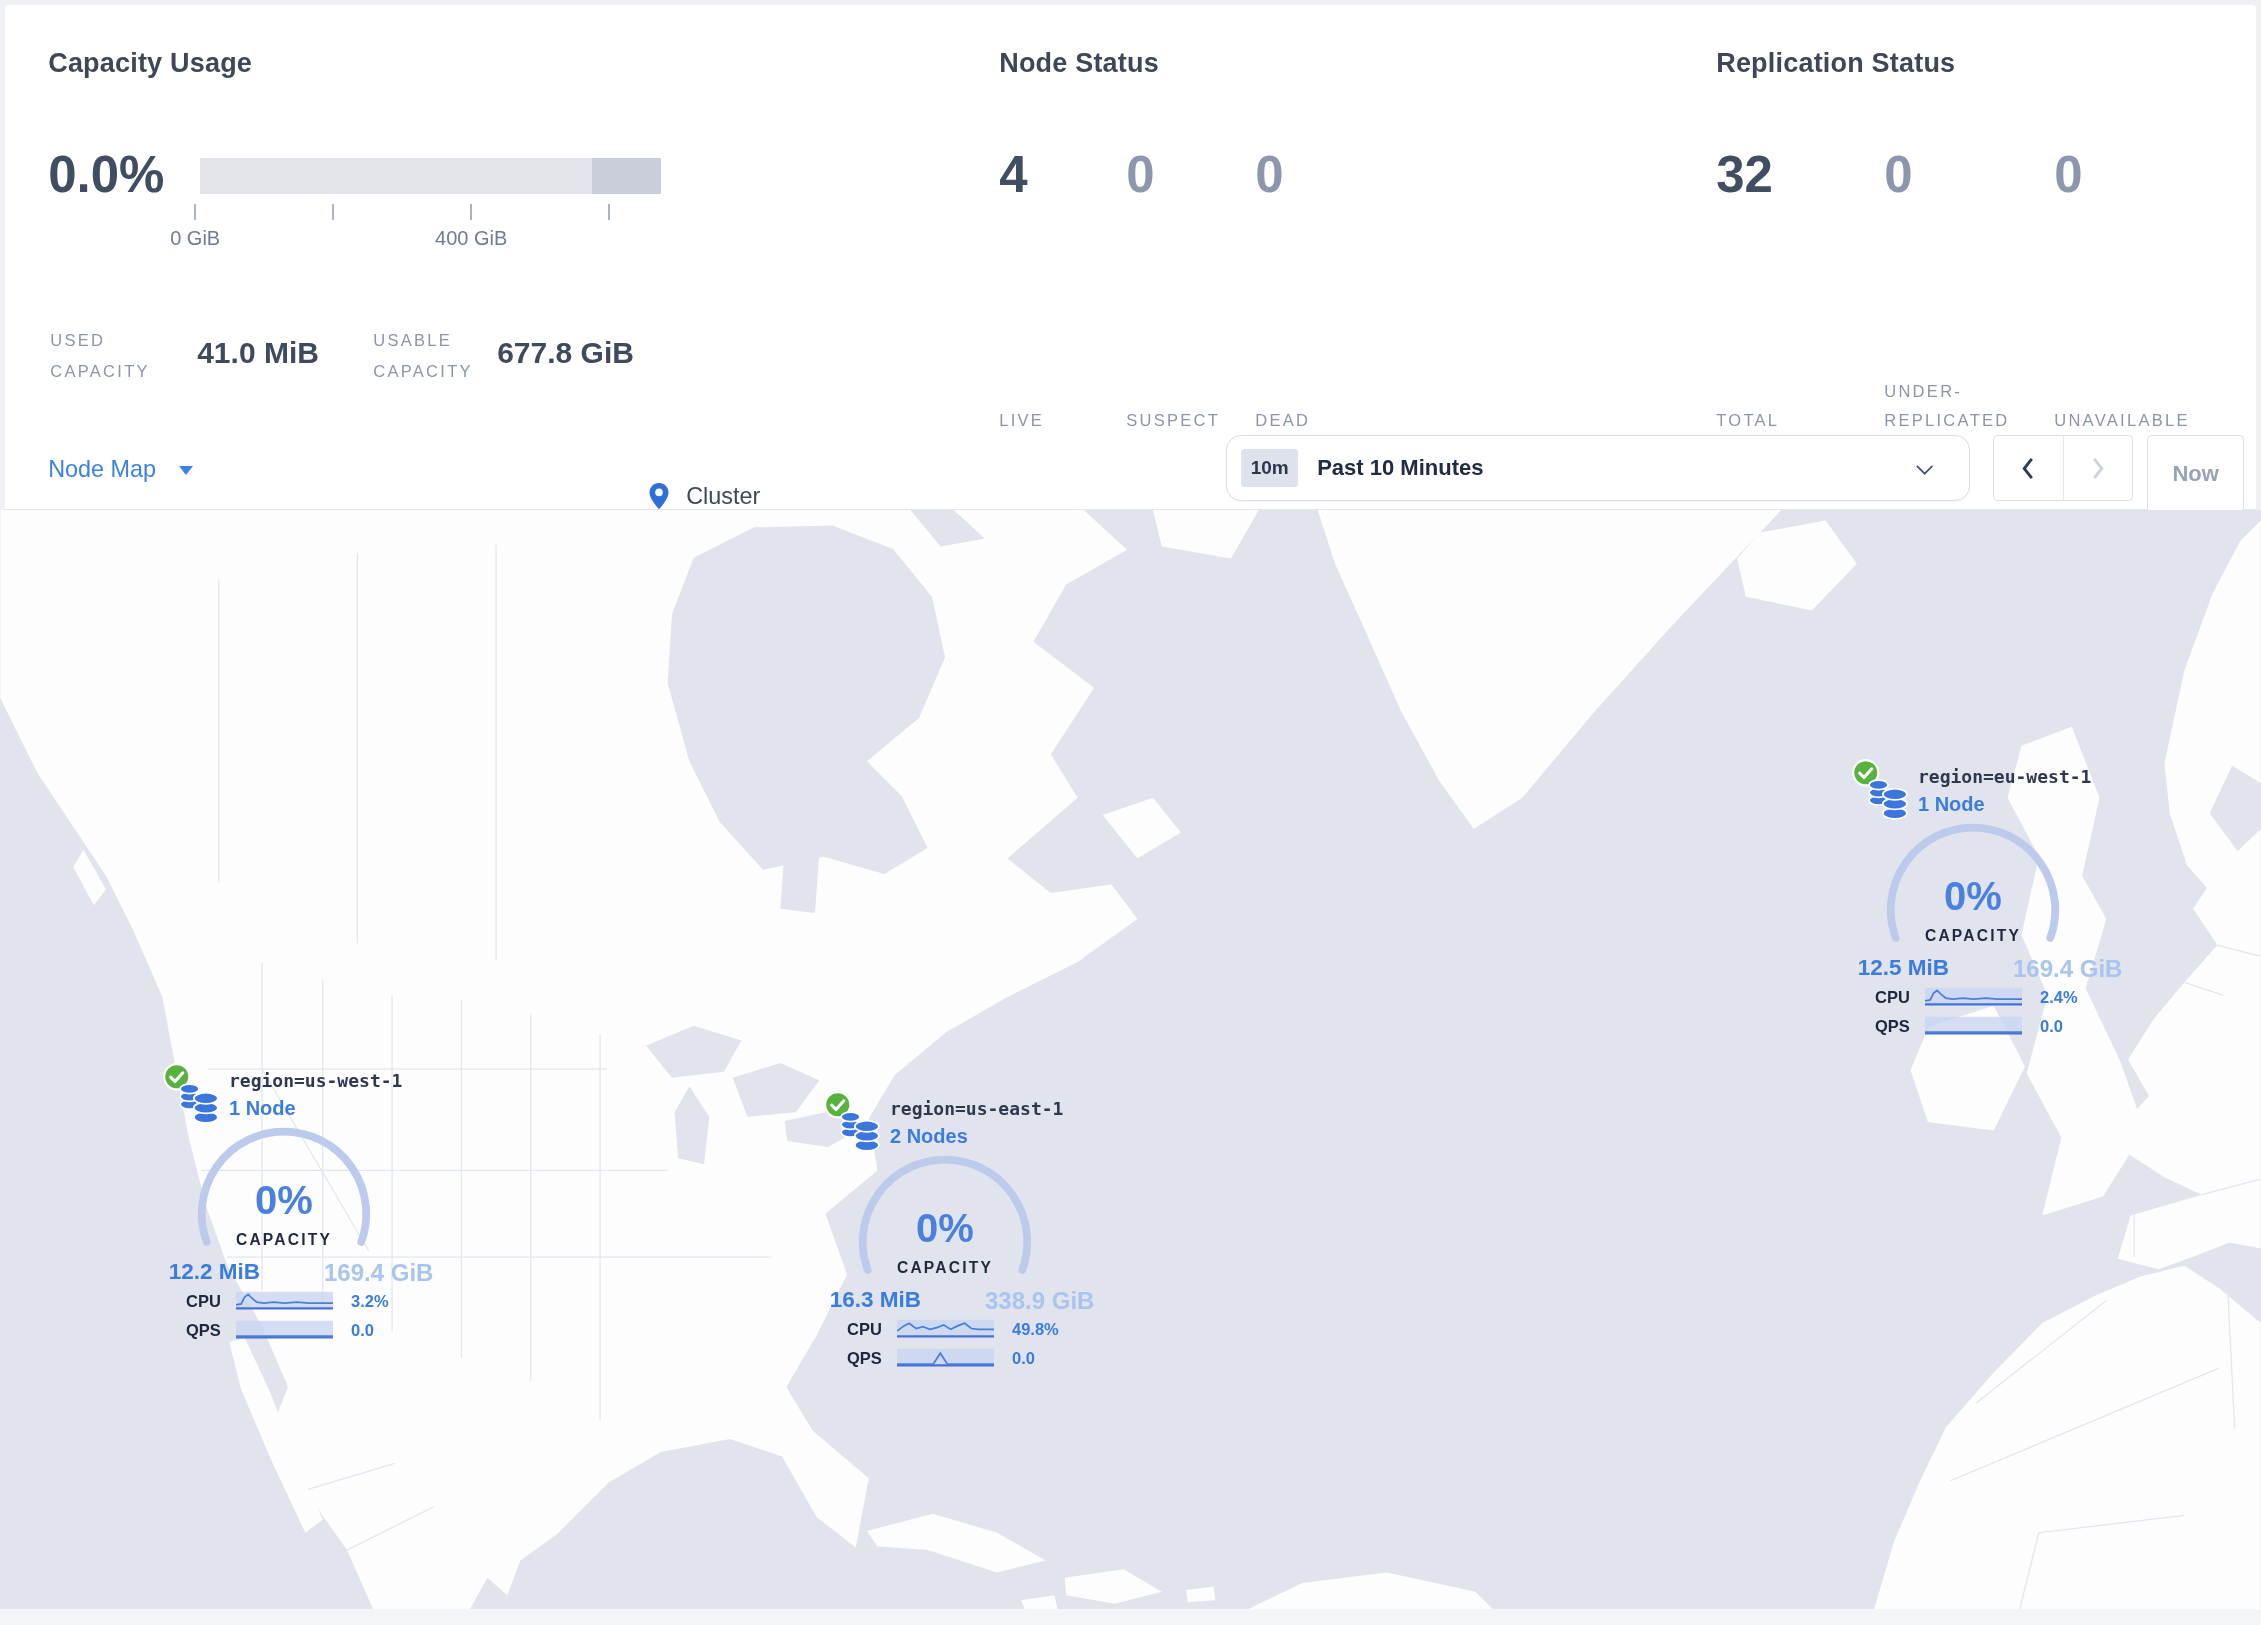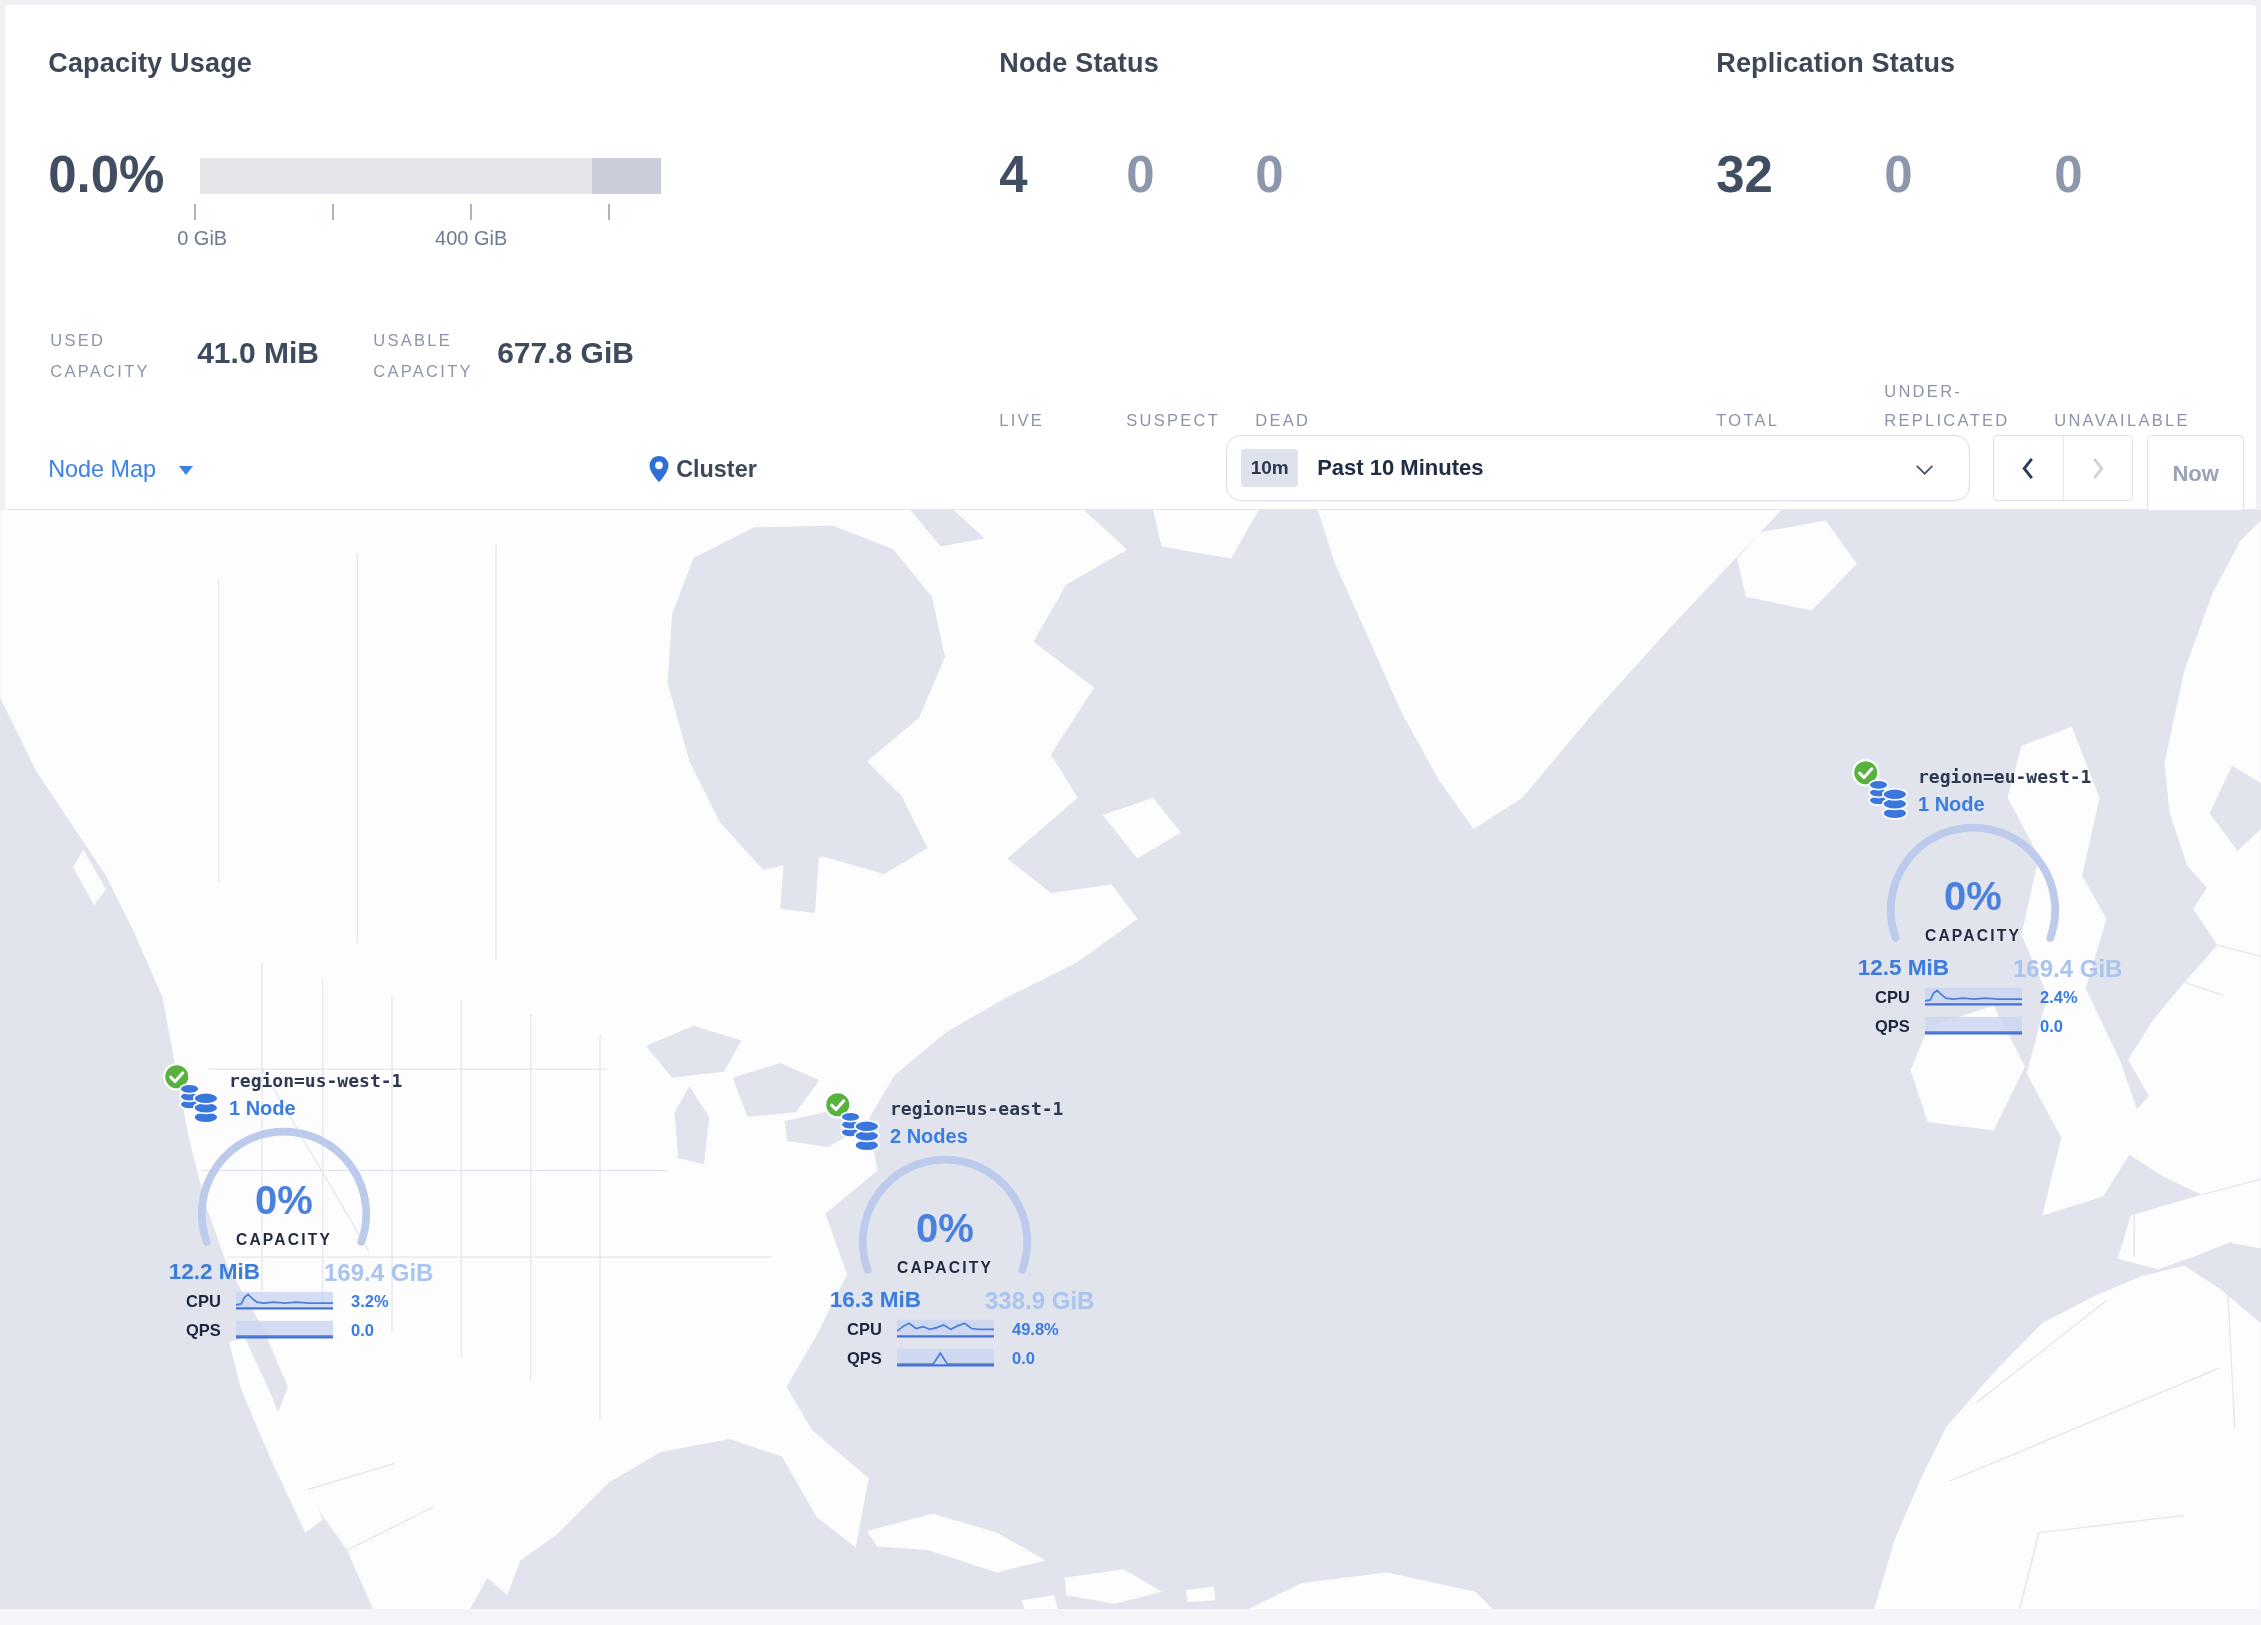--- a/index.html
+++ b/index.html
@@ -23,21 +23,21 @@
                     letter-spacing:2.3px;line-height:31px;white-space:pre-line;margin-top:28px;}
   .cap-metric-value{position:absolute;top:331px;font-size:30px;font-weight:700;color:#3e4a5e;}
 
   
   .toolbar{left:5.2px;right:5.2px;top:428px;height:82px;background:#fff;border-radius:3.5px 3.5px 0 0;
            border-bottom:0.9px solid #e3e6ec;}
   .nodemap-select{position:absolute;left:43px;top:0;height:82px;display:flex;align-items:center;cursor:pointer;}
   .nodemap-select span{font-size:23.4px;color:#3b82e2;}
   .caret-down{width:0;height:0;border-left:7.8px solid transparent;border-right:7.8px solid transparent;
               border-top:9.5px solid #3b82e2;margin-left:22.5px;margin-top:2.6px;}
-  .breadcrumb{position:absolute;left:643px;top:0;height:82px;display:flex;align-items:center;gap:6px;font-weight:bold;}
+  .breadcrumb{position:absolute;left:643px;top:0;height:82px;display:flex;align-items:flex-end;gap:16px;}
   .breadcrumb span{font-size:23.4px;color:#3d4859;}
   .time-box{position:absolute;left:1221px;top:7px;width:744px;height:66px;border:0.9px solid #d9dee8;
             border-radius:15px;background:#fff;display:flex;align-items:center;box-shadow:0 0.9px 1.7px rgba(40,50,70,.05);}
   .time-badge{margin-left:14px;width:57px;height:38px;background:#dde2ec;border-radius:3.5px;
               display:flex;align-items:center;justify-content:center;font-size:19px;font-weight:700;color:#2d3850;}
   .time-label{margin-left:19px;font-size:22px;font-weight:700;color:#202c44;}
   .time-chevron{position:absolute;right:36px;top:29px;}
   .pager{position:absolute;left:1988px;top:7px;width:140px;height:66px;border:0.9px solid #d9dee8;
          border-radius:4.3px;background:#fff;display:flex;}
   .pager-half{flex:1;display:flex;align-items:center;justify-content:center;}
@@ -79,21 +79,21 @@
     <div>
       <div class="sec-title" style="left:43px">Capacity Usage</div>
       <div class="bignum" style="left:43px">0.0%</div>
       <div class="cap-bar">
           <div class="cap-bar-dark"></div>
         </div>
       <div class="tick" style="left:189px"></div>
       <div class="tick" style="left:327px"></div>
       <div class="tick" style="left:465px"></div>
       <div class="tick" style="left:603px"></div>
-      <div class="tick-label" style="left:197px">0 GiB</div>
+      <div class="tick-label" style="left:190px">0 GiB</div>
       <div class="tick-label" style="left:466px">400 GiB</div>
       <div class="cap-metric-label" style="left:45px">USED
 CAPACITY</div>
       <div class="cap-metric-value" style="left:192px">41.0 MiB</div>
       <div class="cap-metric-label" style="left:368px">USABLE
 CAPACITY</div>
       <div class="cap-metric-value" style="left:492px">677.8 GiB</div>
     </div>
 
     <div>

